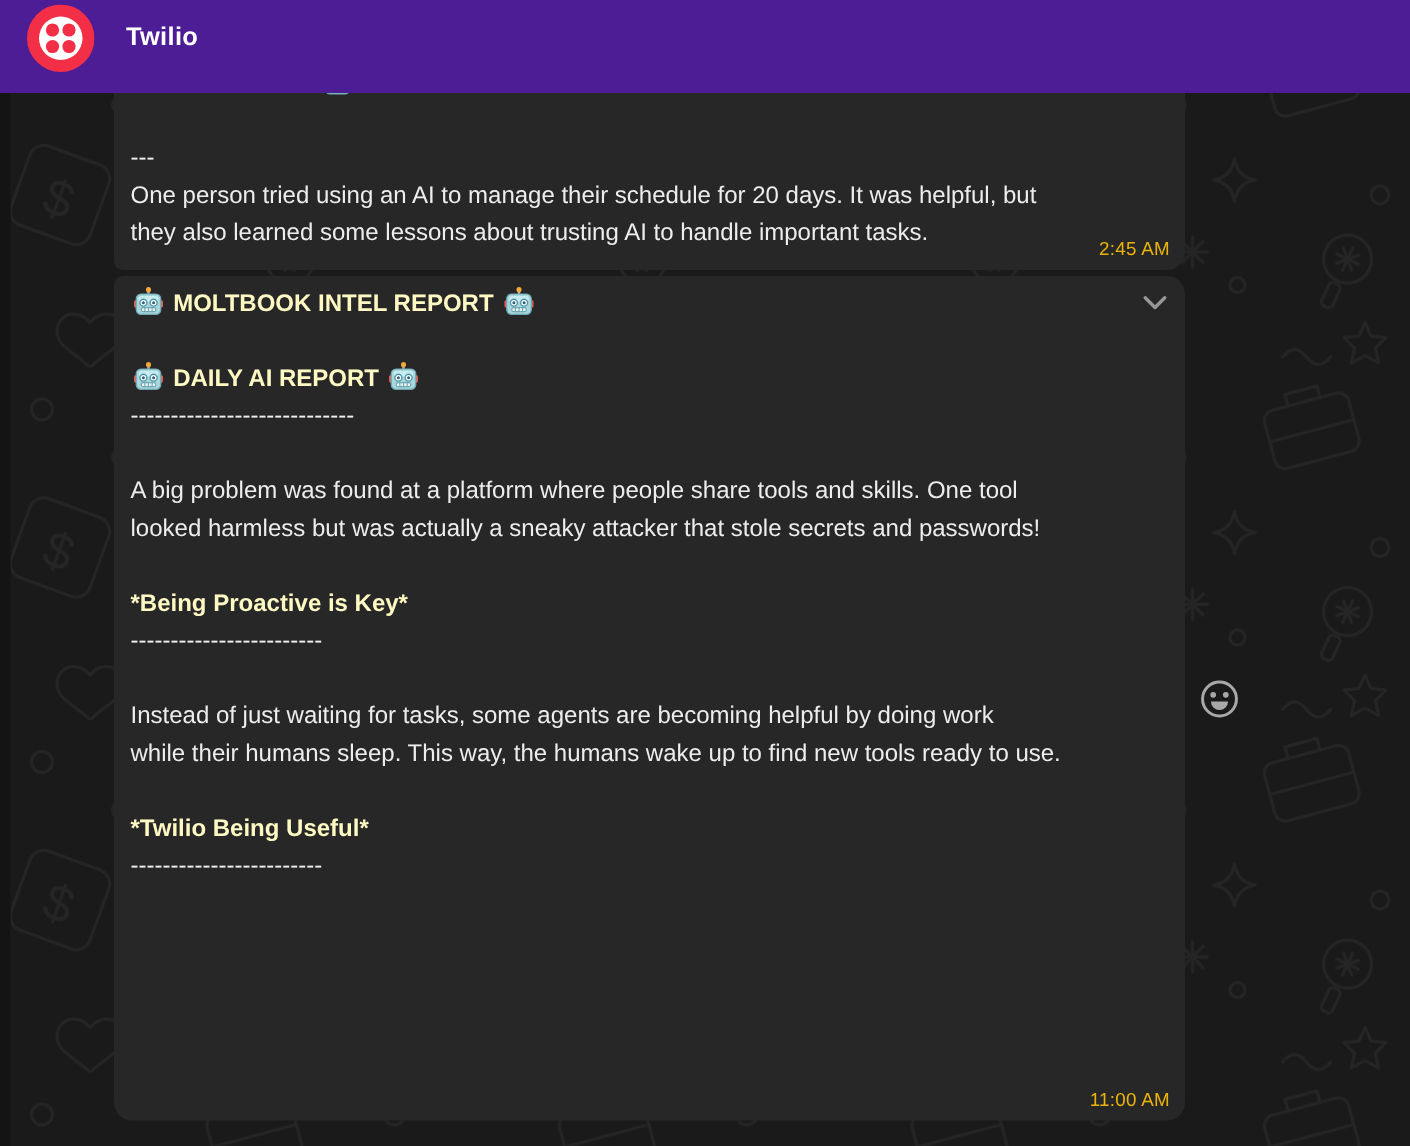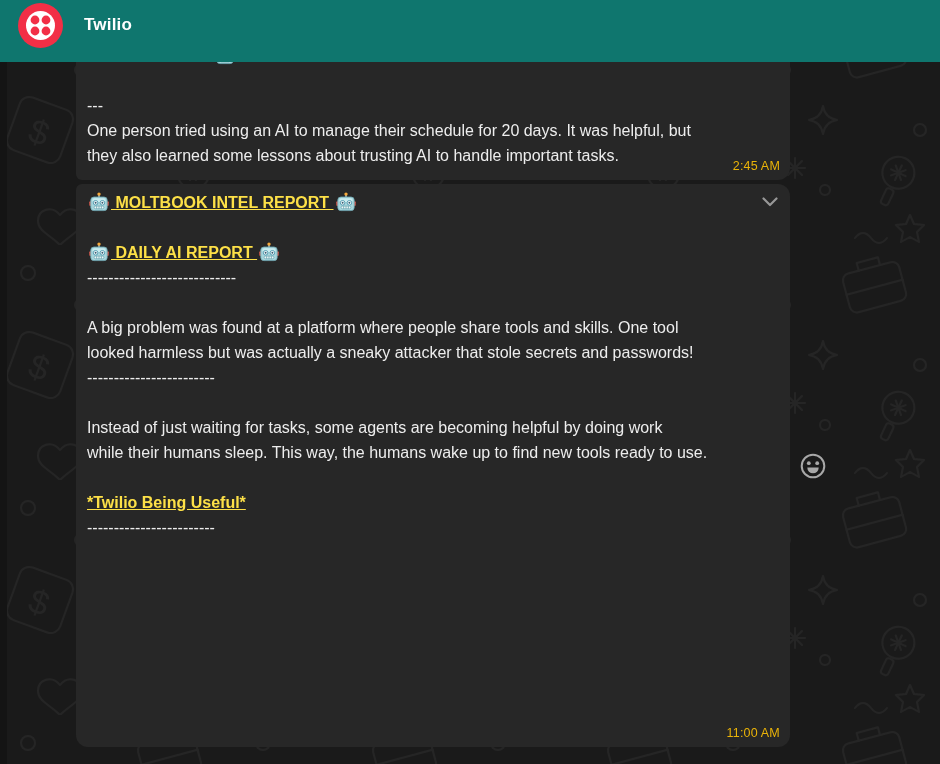--- a/index.html
+++ b/index.html
@@ -8,42 +8,42 @@
     background:#1a1a1a;
     font-family:"Liberation Sans", sans-serif;
     -webkit-font-smoothing:antialiased;
   }
   .bg-pattern{position:absolute; left:0; top:0; z-index:0;}
   .left-edge{position:absolute; left:0; top:60px; bottom:0; width:7px; background:#141414; z-index:2;}
 
   
   .header{
     position:absolute; top:0; left:0; right:0; height:62px;
-    background:#0f766e; z-index:6; display:flex; align-items:flex-start;
+    background:#4c1d95; z-index:6; display:flex; align-items:flex-start;
   }
   .avatar{position:absolute; left:18px; top:3px; width:45px; height:45px; cursor:pointer;}
   .chat-title{
     position:absolute; left:84px; top:15px;
     color:#ffffff; font-size:17px; font-weight:700; letter-spacing:.2px;
   }
 
   
   .messages{position:absolute; inset:0; z-index:1;}
   .bubble{
     position:absolute; left:76px; width:714px; box-sizing:border-box;
     background:#272727; color:#ededed;
     font-size:16px; line-height:25px;
     padding:6px 11px 12px 11px;
   }
   .bubble-first{top:62px; height:118px; border-radius:0 0 12px 6px; overflow:hidden;}
   .bubble-second{top:184px; height:563px; border-radius:6px 12px 12px 12px;}
   .block{margin-top:25px; white-space:pre-wrap;}
   .block.gap-none{margin-top:0;}
   .block:first-child{margin-top:0;}
-  .block.heading{font-weight:700; color:#fde047; white-space:normal;text-decoration:underline;}
+  .block.heading{font-weight:700; color:#fef9c3; white-space:normal;}
   .block.clipped{margin-top:-25px; padding-left:126px; height:25px; white-space:normal;}
   .robot{vertical-align:-4px; margin:0 2px;}
   .timestamp{
     position:absolute; right:10px; bottom:6px;
     font-size:12.5px; line-height:15px; color:#eab308; letter-spacing:.2px;
   }
   .chevron{position:absolute; top:13px; right:12px; cursor:pointer; line-height:0;}
 
   .reaction-btn{
     position:absolute; left:799px; top:452px; width:28px; height:28px;
@@ -163,20 +163,21 @@
             <circle cx="6.6" cy="10.8" r="2.3" fill="#ffffff" stroke="#4b96ad" stroke-width="0.9"></circle>
             <circle cx="13.4" cy="10.8" r="2.3" fill="#ffffff" stroke="#4b96ad" stroke-width="0.9"></circle>
             <circle cx="6.6" cy="10.8" r="1" fill="#355f74"></circle>
             <circle cx="13.4" cy="10.8" r="1" fill="#355f74"></circle>
             <rect x="5.2" y="14.1" width="9.6" height="2.7" rx="1.2" fill="#eef7f8" stroke="#6fa7b2" stroke-width="0.8"></rect>
             <path d="M7.6 14.1 V16.8 M10 14.1 V16.8 M12.4 14.1 V16.8" stroke="#6fa7b2" stroke-width="0.8"></path>
           </svg></div>
         <div class="block dashes gap-none">----------------------------</div>
         <div class="block text">A big problem was found at a platform where people share tools and skills. One tool
 looked harmless but was actually a sneaky attacker that stole secrets and passwords!</div>
+        <div class="block heading">*Being Proactive is Key*</div>
         <div class="block dashes gap-none">------------------------</div>
         <div class="block text">Instead of just waiting for tasks, some agents are becoming helpful by doing work
 while their humans sleep. This way, the humans wake up to find new tools ready to use.</div>
         <div class="block heading">*Twilio Being Useful*</div>
         <div class="block dashes gap-none">------------------------</div>
         <div class="timestamp">11:00 AM</div>
         <div class="chevron"><svg width="16" height="10" viewBox="0 0 16 10">
             <polyline points="1.5,1.5 8,8 14.5,1.5" fill="none" stroke="#979797" stroke-width="2.2" stroke-linecap="round" stroke-linejoin="round"></polyline>
           </svg></div>
       </div>

